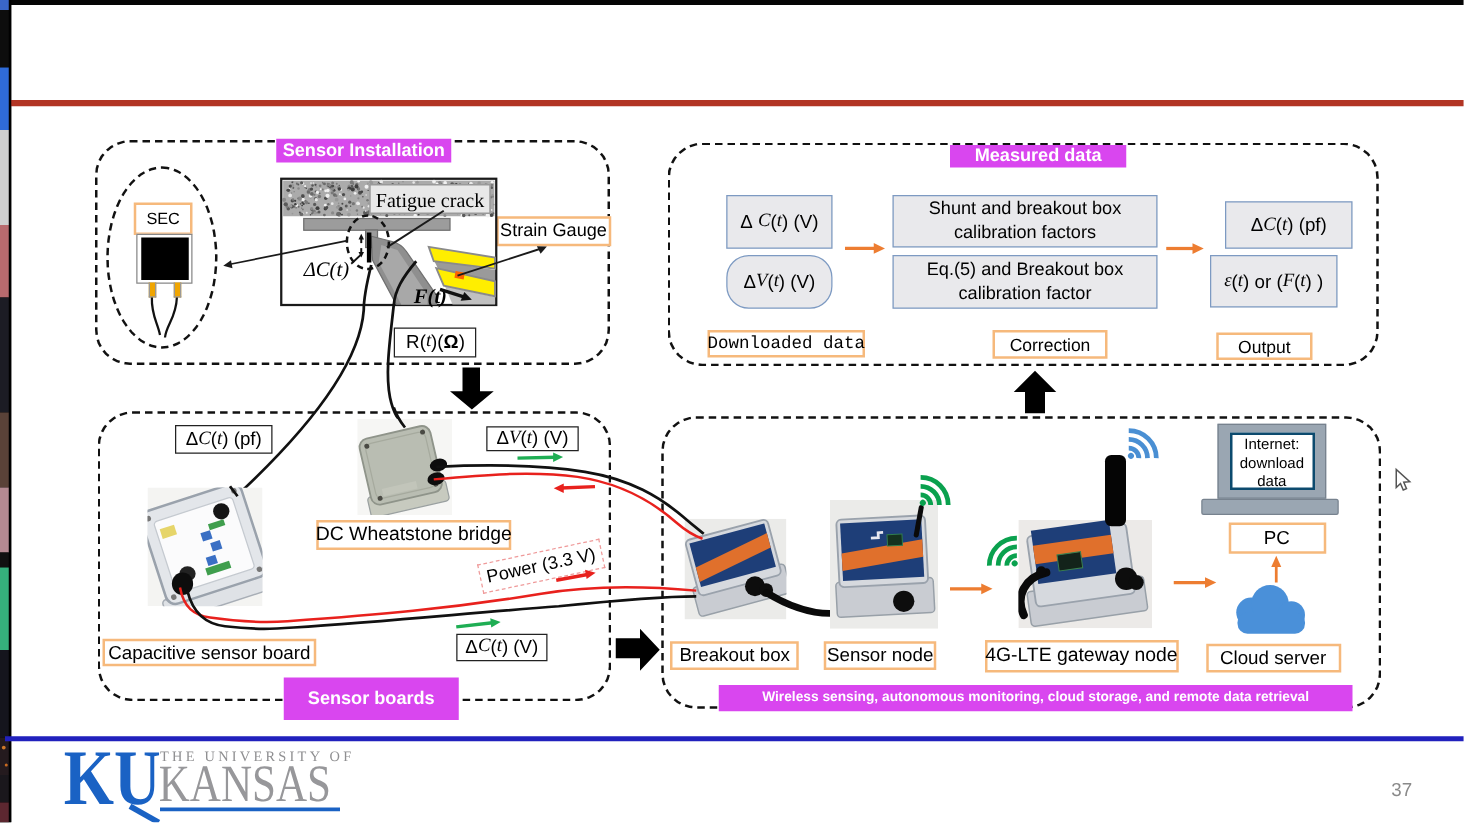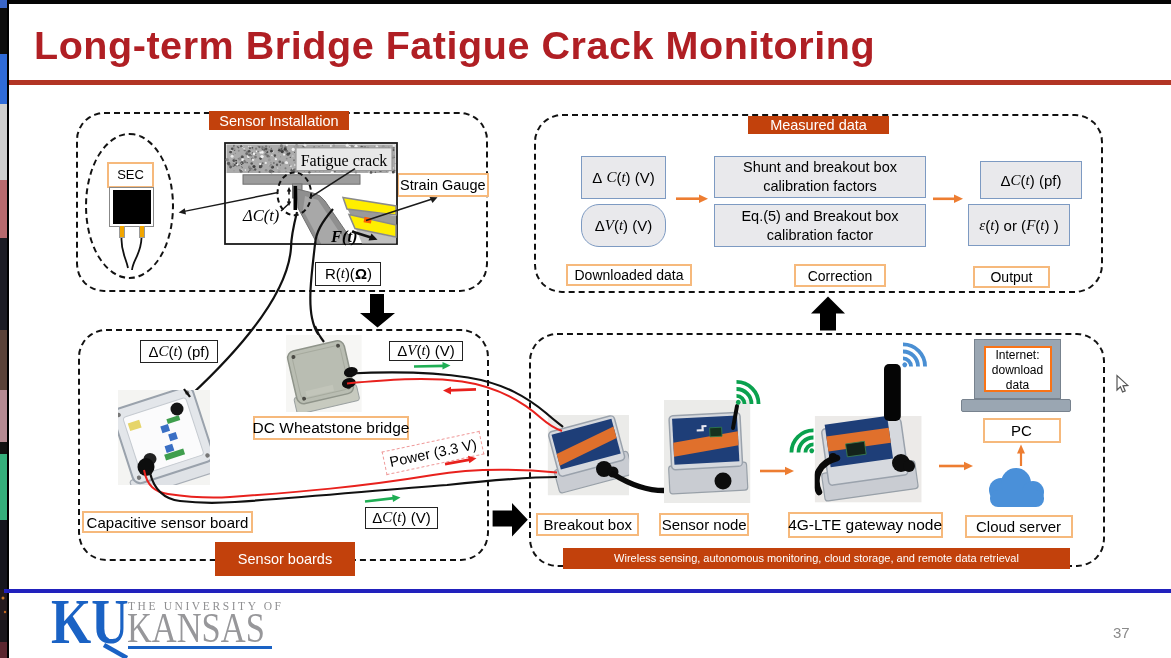--- a/index.html
+++ b/index.html
@@ -1,58 +1,57 @@
 <!DOCTYPE html>
 <html><head>
 <meta charset="utf-8">
 <style>
 * { margin:0; padding:0; box-sizing:border-box; }
 html,body { width:1171px; height:658px; overflow:hidden; background:#fff;
   font-family:"Liberation Sans", sans-serif; }
 #page { position:relative; width:1171px; height:658px; background:#fff; }
 .abs { position:absolute; }
 .dash { position:absolute; border:2.2px dashed #111; border-radius:28px; }
-.blk { position:absolute; background:#c2410c; color:#fff; font-weight:normal;
-  display:flex; align-items:center; justify-content:center; white-space:nowrap; }
+.blk { position:absolute; background:#d946ef; color:#fff; font-weight:bold;
+  display:flex; align-items:center; justify-content:center; white-space:nowrap;margin-left:12px; }
 .olab { position:absolute; border:2.5px solid #f6b97c; background:#fff; color:#000;
   display:flex; align-items:center; justify-content:center; font-size:15px; white-space:nowrap; }
 .gbox { position:absolute; background:#e9e9ec; border:1.5px solid #7d9ac2; color:#000;
   display:flex; align-items:center; justify-content:center; text-align:center; font-size:15px; }
 .wbox { position:absolute; background:#fff; border:1.5px solid #222; color:#000;
   display:flex; align-items:center; justify-content:center; font-size:15px; white-space:nowrap; }
 .math i { font-family:"Liberation Serif", serif; font-style:italic; }
 svg.lay { position:absolute; left:0; top:0; }
 </style>
 </head>
 <body>
 <div id="page">
 
   <div class="abs" style="left:0;top:0;width:1171px;height:4px;background:#050505;"></div>
   <div class="abs" style="left:0;top:0;width:9px;height:658px;background:#0a0a0a;"></div>
 
-  <div class="abs" style="left:34px;top:22.5px;font-size:39.5px;font-weight:bold;color:#b01f24;letter-spacing:0.55px;">Long-term Bridge Fatigue Crack Monitoring</div>
   <div class="abs" style="left:8px;top:79.5px;width:1163px;height:5px;background:#b23524;"></div>
 
   <div class="dash" style="left:76px;top:112px;width:412px;height:180px;"></div>
   <div class="dash" style="left:534px;top:114px;width:569px;height:179px;"></div>
   <div class="dash" style="left:78px;top:329px;width:411px;height:232px;"></div>
   <div class="dash" style="left:528.5px;top:333px;width:576.5px;height:234px;"></div>
 
   <div class="blk" style="left:209px;top:111px;width:140px;height:19px;font-size:14.5px;">Sensor Installation</div>
   <div class="blk" style="left:748px;top:116px;width:141px;height:18px;font-size:14.5px;">Measured data</div>
   <div class="blk" style="left:215px;top:542px;width:140px;height:34px;font-size:14.5px;">Sensor boards</div>
   <div class="blk" style="left:563px;top:547.5px;width:507px;height:21px;font-size:11px;">Wireless sensing, autonomous monitoring, cloud storage, and remote data retrieval</div>
 
   <div class="gbox math" style="left:581px;top:156px;width:85px;height:43px;">Δ&nbsp;<i>C</i>(<i>t</i>)&nbsp;(V)</div>
   <div class="gbox math" style="left:581px;top:204px;width:85px;height:43px;border-radius:18px;">Δ<i>V</i>(<i>t</i>)&nbsp;(V)</div>
   <div class="gbox" style="left:714px;top:156px;width:212px;height:42px;font-size:14.5px;line-height:19px;">Shunt and breakout box<br>calibration factors</div>
   <div class="gbox" style="left:714px;top:204px;width:212px;height:43px;font-size:14.5px;line-height:19px;">Eq.(5) and Breakout box<br>calibration factor</div>
   <div class="gbox math" style="left:968px;top:161px;width:102px;height:38px;margin-left:12px;">Δ<i>C</i>(<i>t</i>)&nbsp;(pf)</div>
   <div class="gbox math" style="left:968px;top:204px;width:102px;height:42px;"><i>ε</i>(<i>t</i>) or (<i>F</i>(<i>t</i>) )</div>
-  <div class="olab" style="left:566px;top:264px;width:126px;height:22px;font-size:14px;">Downloaded data</div>
+  <div class="olab" style="left:566px;top:264px;width:126px;height:22px;font-size:14px;font-family:Liberation Mono, monospace;">Downloaded data</div>
   <div class="olab" style="left:794px;top:264px;width:92px;height:23px;font-size:14px;">Correction</div>
   <div class="olab" style="left:973px;top:266px;width:77px;height:22px;font-size:14px;">Output</div>
 
   <div class="abs" style="left:84.5px;top:132.5px;width:89px;height:146px;border:2px dashed #111;border-radius:50%;"></div>
   <div class="olab" style="left:107px;top:161.5px;width:47px;height:26px;font-size:13px;">SEC</div>
   <div class="abs" style="left:108.5px;top:187px;width:45.5px;height:40px;border:1.5px solid #888;background:#fff;"></div>
   <div class="abs" style="left:112.5px;top:190px;width:38px;height:34px;background:#000;"></div>
   <div class="abs" style="left:118.5px;top:226px;width:6px;height:12px;background:#f0a500;border:1px solid #999;border-top:none;"></div>
   <div class="abs" style="left:138.5px;top:226px;width:6px;height:12px;background:#f0a500;border:1px solid #999;border-top:none;"></div>
 
@@ -66,21 +65,21 @@
   <div class="wbox math" style="left:365px;top:506.5px;width:73px;height:22px;">Δ<i>C</i>(<i>t</i>)&nbsp;(V)</div>
   <div class="olab" style="left:82px;top:511px;width:171px;height:22px;">Capacitive sensor board</div>
 
   <div class="olab" style="left:536.3px;top:513px;width:103px;height:22.5px;">Breakout box</div>
   <div class="olab" style="left:659.2px;top:513px;width:90px;height:22.5px;">Sensor node</div>
   <div class="olab" style="left:787.6px;top:512px;width:155px;height:25.5px;font-size:15.5px;">4G-LTE gateway node</div>
   <div class="olab" style="left:982.5px;top:417.6px;width:78px;height:25px;">PC</div>
   <div class="olab" style="left:964.5px;top:514.7px;width:108px;height:23px;">Cloud server</div>
 
   <div class="abs" style="left:974px;top:339px;width:87px;height:60px;background:#9aa6b2;border:1.5px solid #77828e;"></div>
-  <div class="abs" style="left:983.5px;top:345.7px;width:68px;height:46.5px;background:#fff;border:2px solid #f97316;font-size:12px;line-height:15.2px;text-align:center;">Internet:<br>download<br>data</div>
+  <div class="abs" style="left:983.5px;top:345.7px;width:68px;height:46.5px;background:#fff;border:2px solid #0c4a6e;font-size:12px;line-height:15.2px;text-align:center;">Internet:<br>download<br>data</div>
   <div class="abs" style="left:961px;top:398.7px;width:110px;height:13.5px;background:#9aa6b2;border:1.5px solid #77828e;border-radius:2px;"></div>
 
   <svg class="lay" width="1171" height="658" viewBox="0 0 1171 658">
 
     <g>
       <rect x="0" y="0" width="9" height="658" fill="#000"></rect>
       <rect x="0" y="0" width="7" height="8" fill="#3a66c8"></rect>
       <rect x="0" y="8" width="7" height="46" fill="#0d0d0d"></rect>
       <rect x="0" y="54" width="7" height="50" fill="#2f6bd8"></rect>
       <rect x="0" y="104" width="7" height="76" fill="#cfcfcf"></rect>

